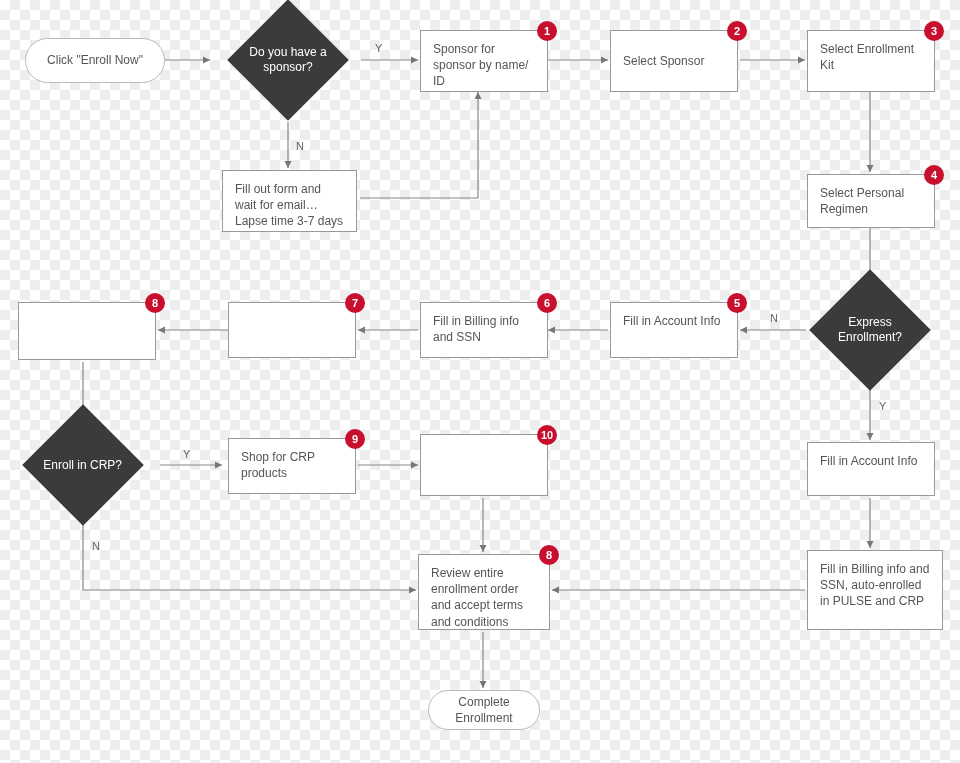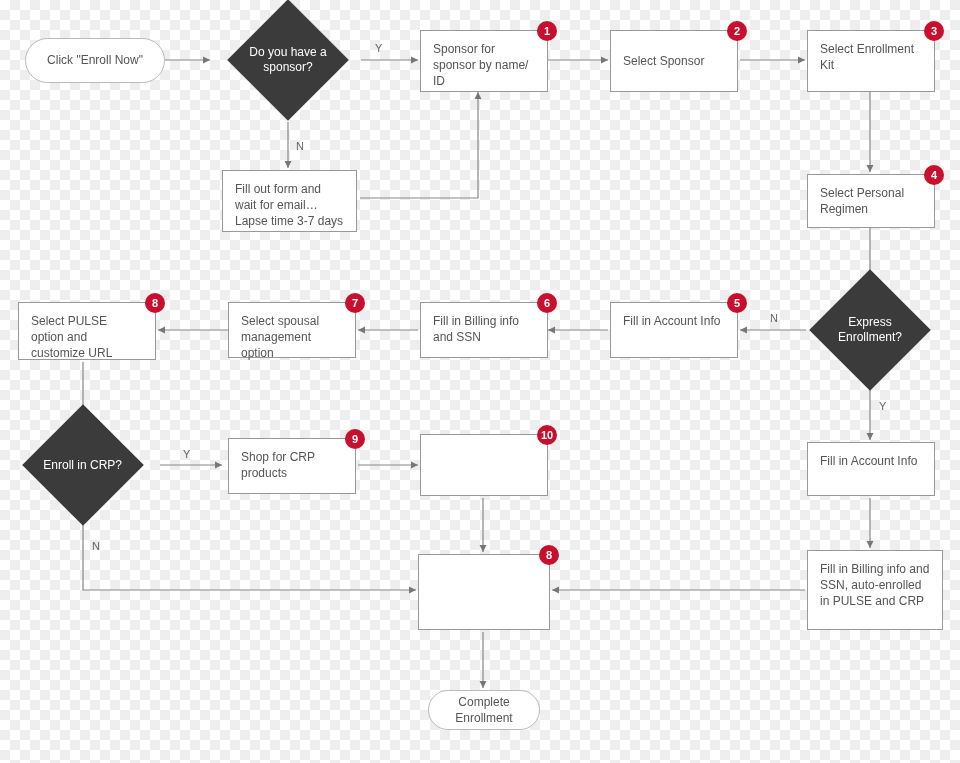--- a/index.html
+++ b/index.html
@@ -173,45 +173,44 @@
   <span>Fill in Account Info</span>
   <div class="badge">5</div>
 </div>
 
 <div class="node" style="left:420px; top:302px; width:128px; height:56px;">
   <span>Fill in Billing info and SSN</span>
   <div class="badge">6</div>
 </div>
 
 <div class="node" style="left:228px; top:302px; width:128px; height:56px;">
-  <span>Select spousal management option</span>
   <div class="badge">7</div>
 </div>
 
 <div class="node" style="left:18px; top:302px; width:138px; height:58px;">
-  <span>Select PULSE option and customize URL</span>
   <div class="badge">8</div>
 </div>
 
 <div class="diamond" style="left:40px; top:422px; width:86px; height:86px;">
   <div class="dtext">Enroll in CRP?</div>
 </div>
 <div class="edge-label" style="left:183px; top:448px;">Y</div>
 <div class="edge-label" style="left:92px; top:540px;">N</div>
 
 <div class="node" style="left:228px; top:438px; width:128px; height:56px;">
   <span>Shop for CRP products</span>
   <div class="badge">9</div>
 </div>
 
 <div class="node" style="left:420px; top:434px; width:128px; height:62px;">
   <div class="badge">10</div>
 </div>
 
 <div class="node" style="left:418px; top:554px; width:132px; height:76px;">
+  <span>Review entire enrollment order and accept terms and conditions</span>
   <div class="badge">8</div>
 </div>
 
 <div class="node" style="left:807px; top:442px; width:128px; height:54px;">
   <span>Fill in Account Info</span>
 </div>
 
 <div class="node" style="left:807px; top:550px; width:136px; height:80px;">
   <span>Fill in Billing info and SSN, auto-enrolled in PULSE and CRP</span>
 </div>

